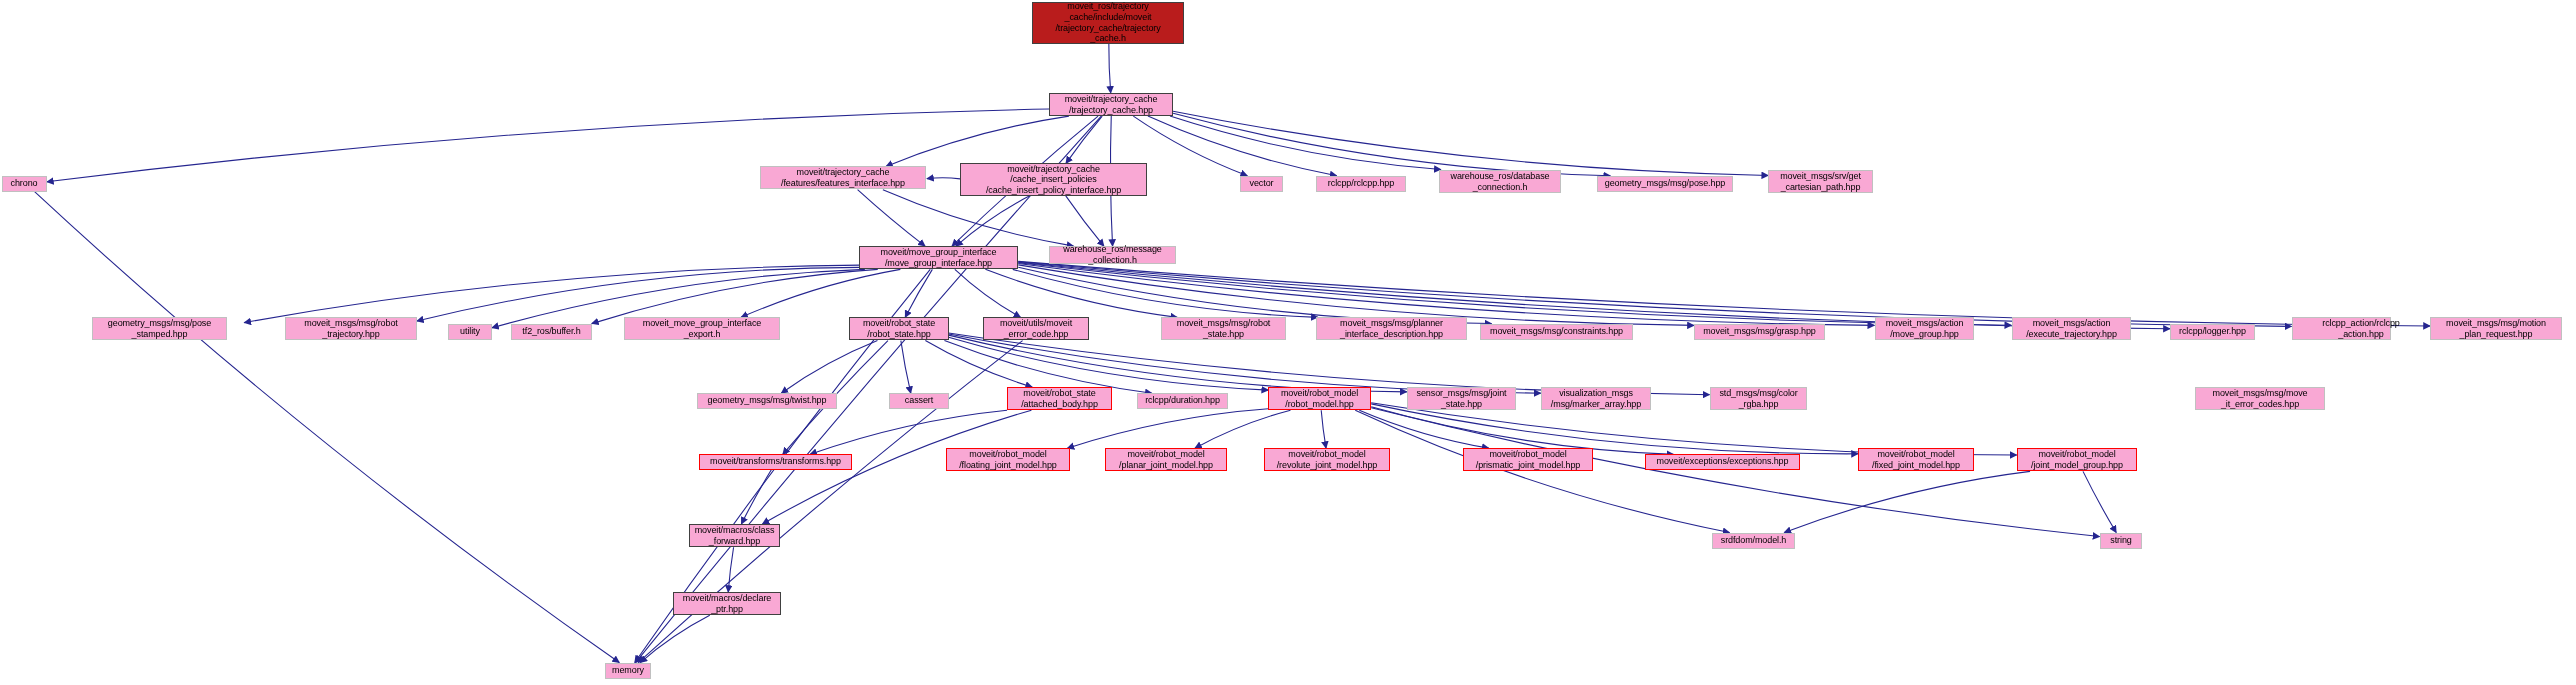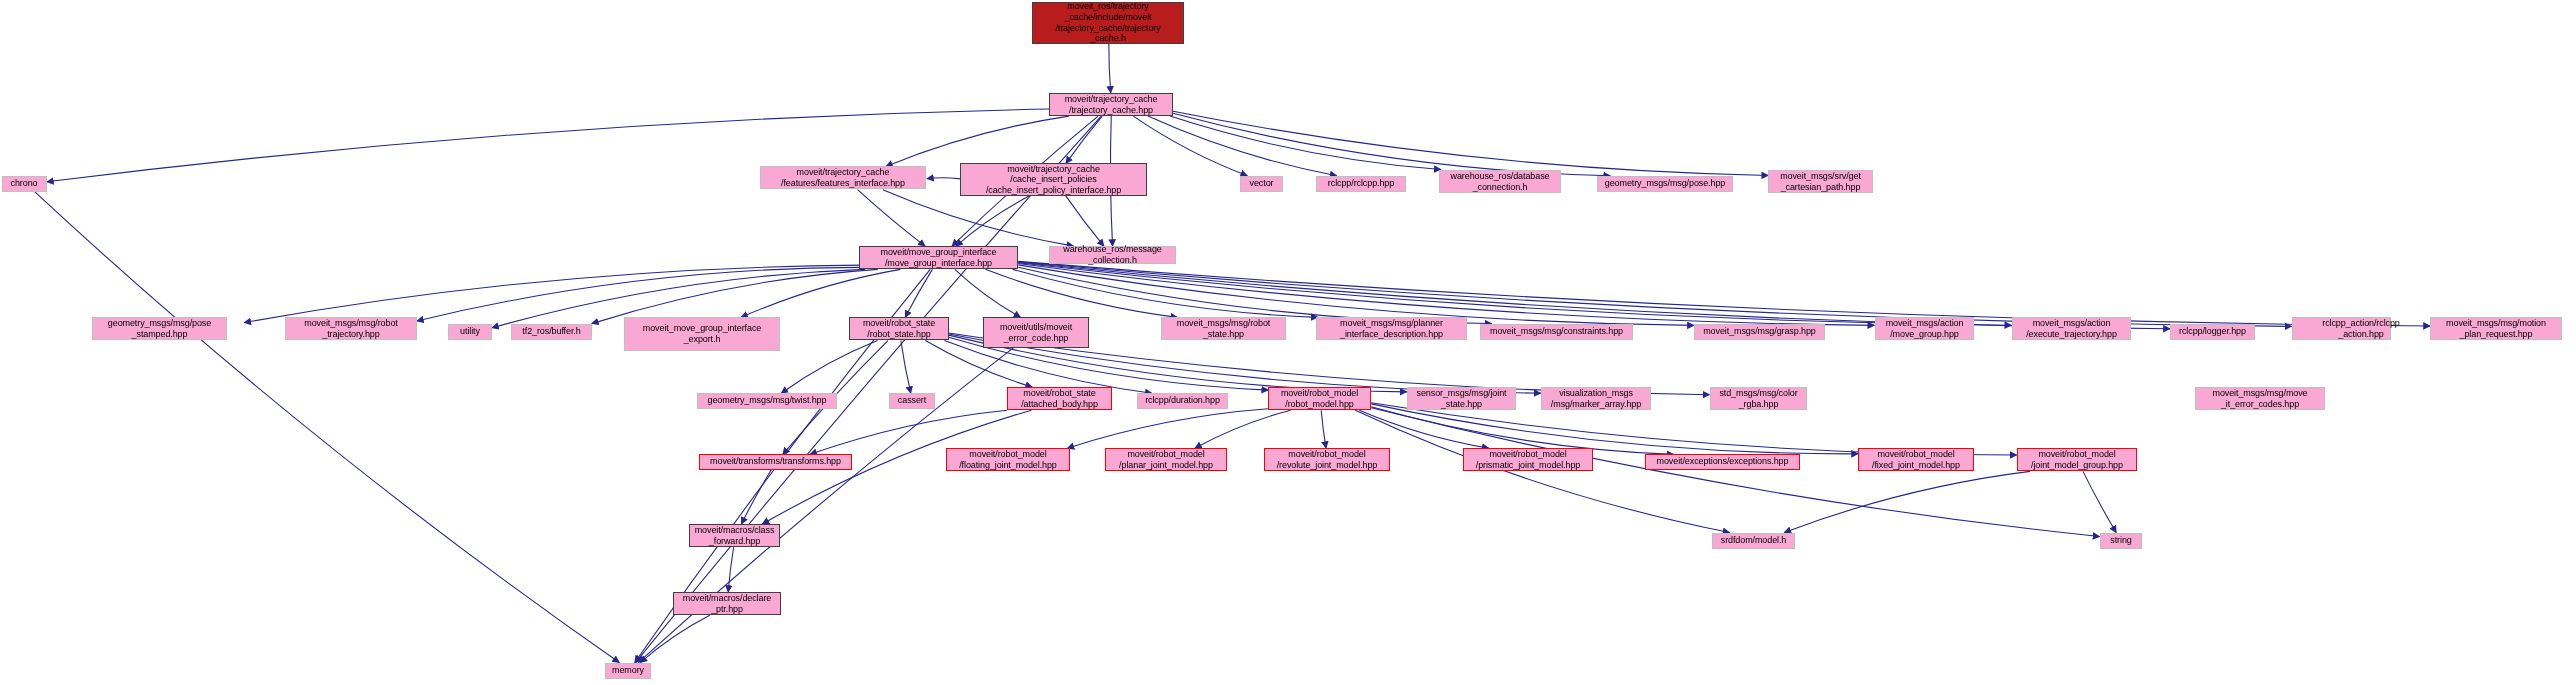--- a/index.html
+++ b/index.html
@@ -148,43 +148,43 @@
       <div class="node strong" style="left: 859px; top: 246px; width: 159px; height: 23px;">moveit/move_group_interface
 /move_group_interface.hpp</div>
       <div class="node" style="left: 1049px; top: 246px; width: 127px; height: 18px;">warehouse_ros/message
 _collection.h</div>
       <div class="node" style="left: 92px; top: 317px; width: 135px; height: 23px;">geometry_msgs/msg/pose
 _stamped.hpp</div>
       <div class="node" style="left: 285px; top: 317px; width: 132px; height: 23px;">moveit_msgs/msg/robot
 _trajectory.hpp</div>
       <div class="node" style="left: 448px; top: 324px; width: 44px; height: 15.5px;">utility</div>
       <div class="node" style="left: 511px; top: 324px; width: 81px; height: 15.5px;">tf2_ros/buffer.h</div>
-      <div class="node" style="left: 624px; top: 317px; width: 156px; height: 34px;">moveit_move_group_interface
+      <div class="node" style="left: 624px; top: 317px; width: 156px; height: 23px;">moveit_move_group_interface
 _export.h</div>
       <div class="node strong" style="left: 849px; top: 317px; width: 100px; height: 23px;">moveit/robot_state
 /robot_state.hpp</div>
-      <div class="node strong" style="left: 983px; top: 317px; width: 106px; height: 31px;">moveit/utils/moveit
+      <div class="node strong" style="left: 983px; top: 317px; width: 106px; height: 23px;">moveit/utils/moveit
 _error_code.hpp</div>
       <div class="node" style="left: 1161px; top: 317px; width: 125px; height: 23px;">moveit_msgs/msg/robot
 _state.hpp</div>
       <div class="node" style="left: 1316px; top: 317px; width: 151px; height: 23px;">moveit_msgs/msg/planner
 _interface_description.hpp</div>
       <div class="node" style="left: 1480px; top: 324px; width: 153px; height: 15.5px;">moveit_msgs/msg/constraints.hpp</div>
       <div class="node" style="left: 1694px; top: 324px; width: 131px; height: 15.5px;">moveit_msgs/msg/grasp.hpp</div>
       <div class="node" style="left: 1875px; top: 317px; width: 99px; height: 23px;">moveit_msgs/action
 /move_group.hpp</div>
       <div class="node" style="left: 2012px; top: 317px; width: 119px; height: 23px;">moveit_msgs/action
 /execute_trajectory.hpp</div>
       <div class="node" style="left: 2170px; top: 324px; width: 85px; height: 15.5px;">rclcpp/logger.hpp</div>
       <div class="node" style="left: 2292px; top: 317px; width: 99px; height: 23px; padding-left: 39px;">rclcpp_action/rclcpp
 _action.hpp</div>
       <div class="node" style="left: 2430px; top: 317px; width: 132px; height: 23px;">moveit_msgs/msg/motion
 _plan_request.hpp</div>
       <div class="node" style="left: 697px; top: 393px; width: 140px; height: 15.5px; text-align: center;">geometry_msgs/msg/twist.hpp</div>
-      <div class="node" style="left: 889px; top: 393px; width: 46px; height: 15.5px;">cassert</div>
+      <div class="node" style="left: 889px; top: 393px; width: 60px; height: 15.5px;">cassert</div>
       <div class="node red" style="left: 1007px; top: 387px; width: 105px; height: 23px;">moveit/robot_state
 /attached_body.hpp</div>
       <div class="node" style="left: 1137px; top: 393px; width: 91px; height: 15.5px;">rclcpp/duration.hpp</div>
       <div class="node red" style="left: 1268px; top: 387px; width: 103px; height: 23px;">moveit/robot_model
 /robot_model.hpp</div>
       <div class="node" style="left: 1407px; top: 387px; width: 109px; height: 23px;">sensor_msgs/msg/joint
 _state.hpp</div>
       <div class="node" style="left: 1541px; top: 387px; width: 110px; height: 23px;">visualization_msgs
 /msg/marker_array.hpp</div>
       <div class="node" style="left: 1710px; top: 387px; width: 97px; height: 23px;">std_msgs/msg/color

